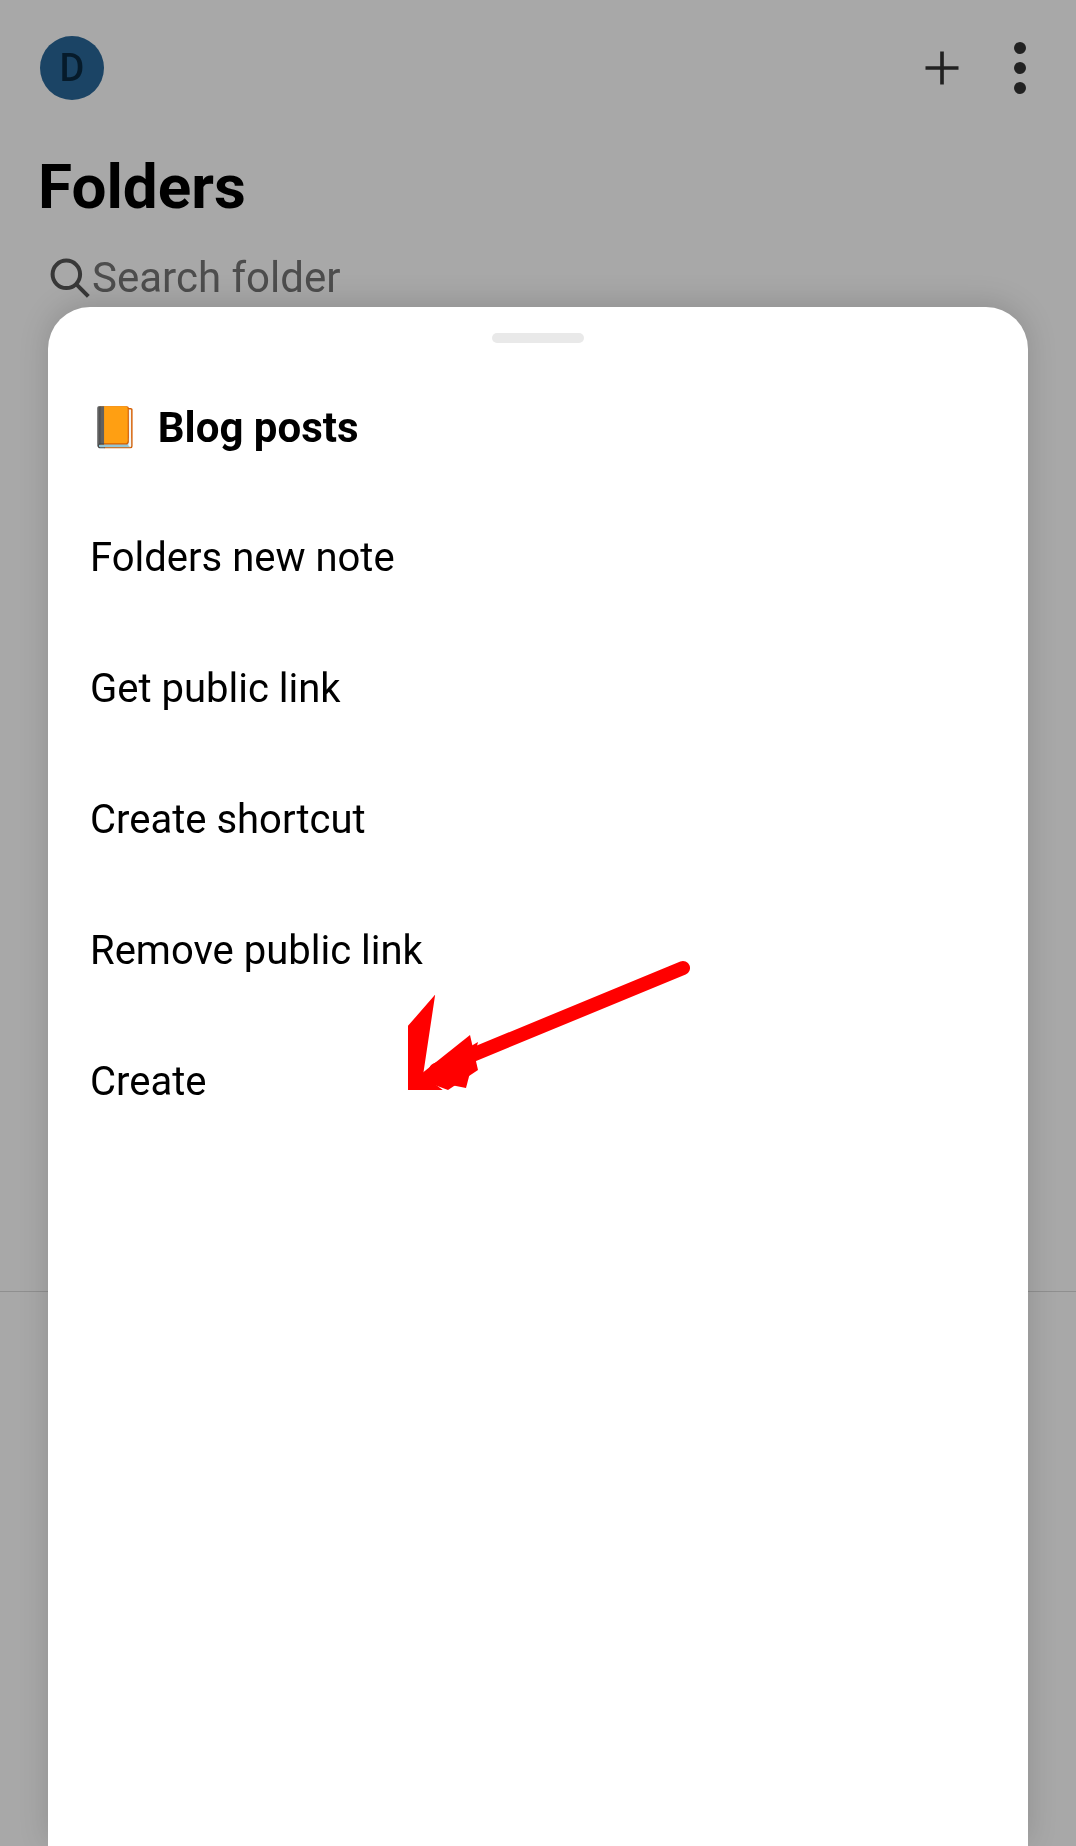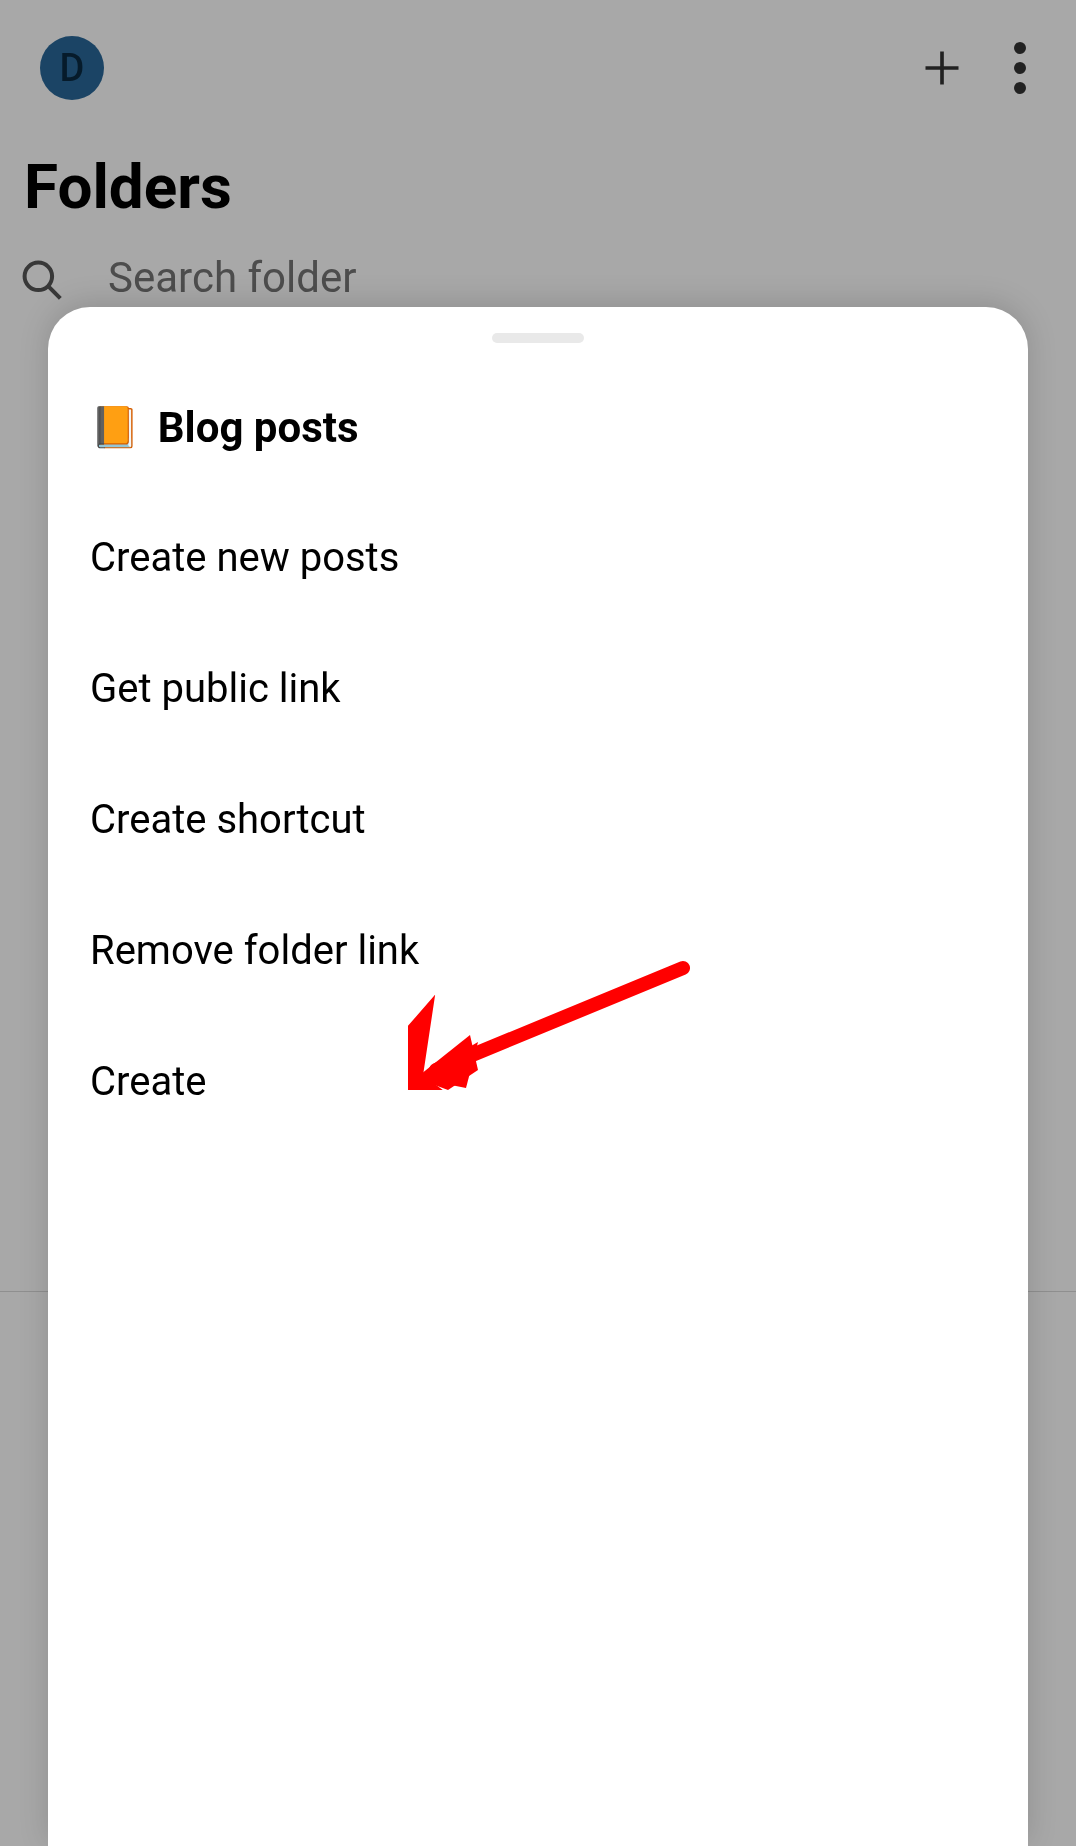--- a/index.html
+++ b/index.html
@@ -55,27 +55,26 @@
     }
     .more-icon svg {
       width: 12px;
       height: 52px;
       display: block;
     }
     .page-title {
       font-size: 62px;
       font-weight: 700;
       color: #000;
-      padding: 20px 40px 10px 24px;
+      padding: 20px 40px 10px 38px;
     }
     .search-row {
       display: flex;
-      align-items: flex-end;
-      padding: 20px 40px 25px 20px;
-      gap: 44px;
+      align-items: center;
+      padding: 20px 40px 25px 48px;
       border-bottom: 1px solid #d9d9d9;
     }
     .search-icon svg {
       width: 44px;
       height: 44px;
       display: block;
     }
     .search-input {
       border: none;
       outline: none;
@@ -194,30 +193,30 @@
 <div class="dim-overlay"></div>
 
 <div class="bottom-sheet">
   <div class="sheet-handle"></div>
   <div class="sheet-header">
     <span class="book-icon">📙</span>
     <span class="sheet-title">Blog posts</span>
   </div>
   <div class="sheet-menu">
     <div class="menu-item">
-      <span>Create new posts</span>
+      <span>Folders new note</span>
     </div>
     <div class="menu-item">
       <span>Get public link</span>
     </div>
     <div class="menu-item">
       <span>Create shortcut</span>
     </div>
     <div class="menu-item">
-      <span>Remove folder link</span>
+      <span>Remove public link</span>
     </div>
     <div class="menu-item">
       <span>Create</span>
     </div>
   </div>
 </div>
 
 <div class="annotation-arrow">
   <svg width="290" height="130" viewBox="0 0 290 130">
     <defs>

